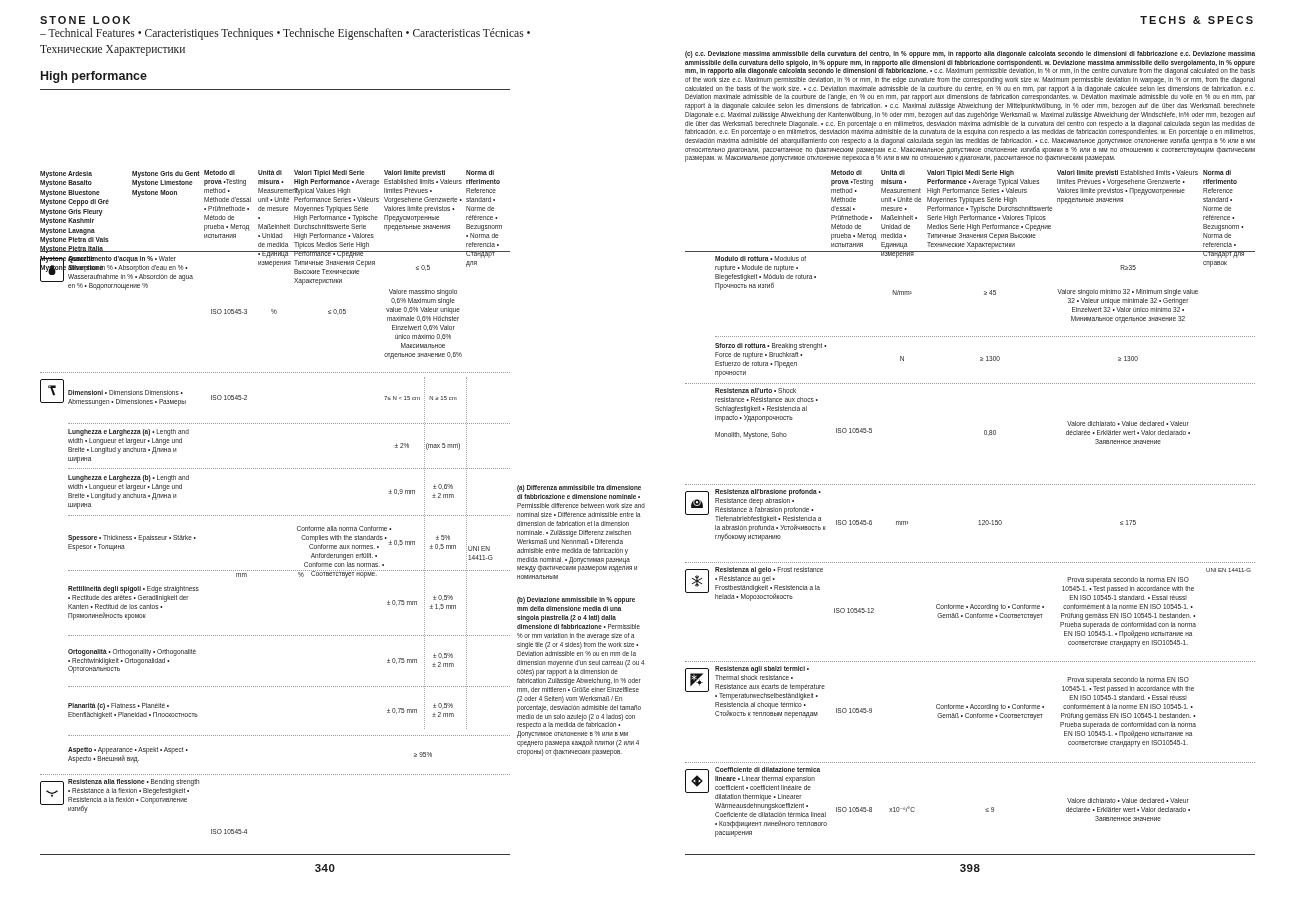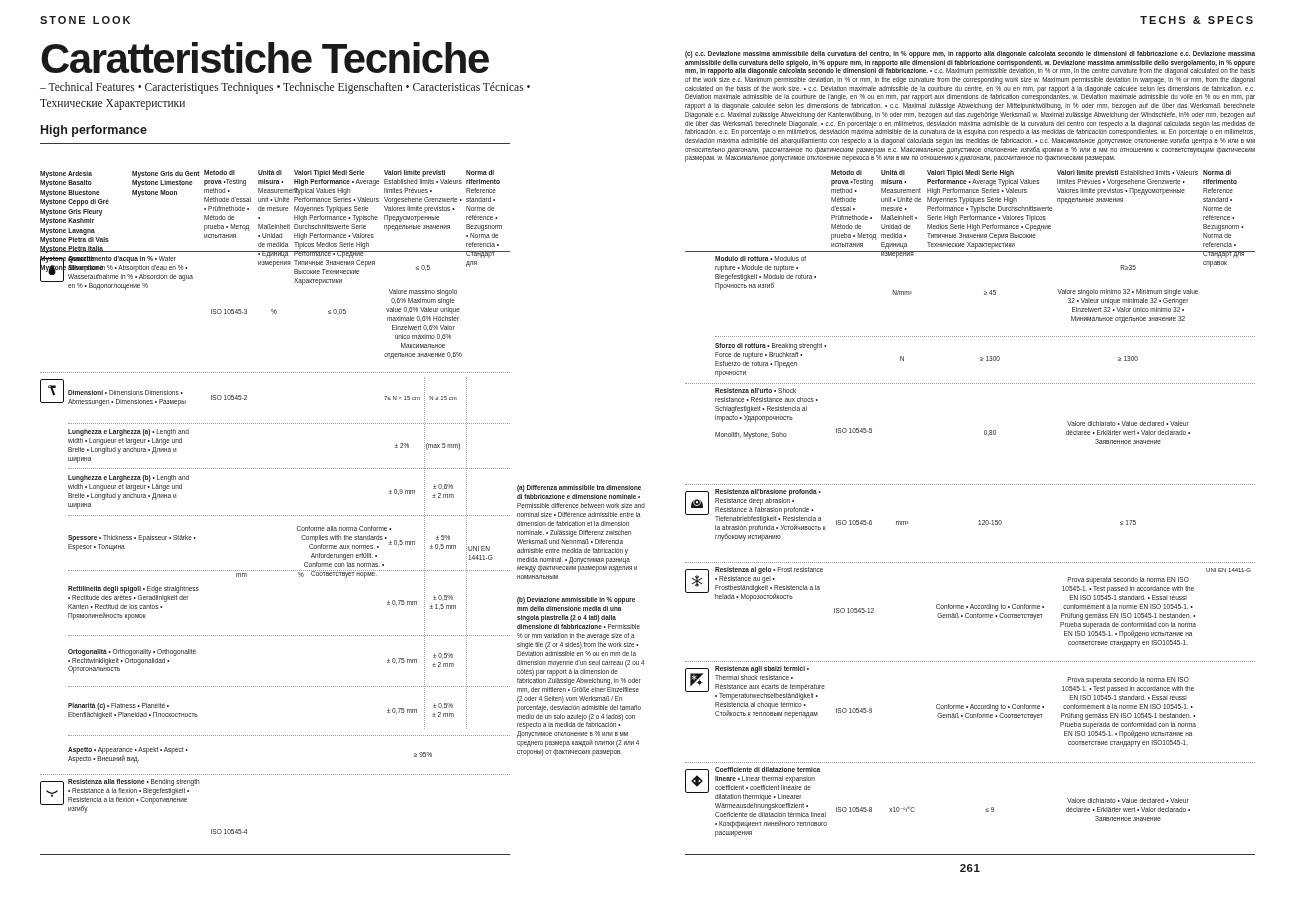--- a/index.html
+++ b/index.html
@@ -45,21 +45,20 @@
   .notes .blk{margin-bottom:14px;}
   svg{display:block;}
 </style>
 </head>
 <body>
 
 <div class="sheet">
 
   <div class="pg pg-left">
     <div class="eyebrow">STONE LOOK</div>
-    <div class="title">Caratteristiche Tecniche</div>
     <div class="subtitle">– Technical Features • Caracteristiques Techniques • Technische Eigenschaften • Caracteristicas Técnicas • Технические Характеристики</div>
     <div class="hp">High performance</div>
     <div class="rule"></div>
 
     <div class="tbl-l">
 
       <div class="gl hdr">
         <div class="prods">
           <div>
               <div>Mystone Ardesia</div>
@@ -243,20 +242,21 @@
           <div></div>
       </div>
     </div>
 
     <div class="notes">
       <div class="blk"><span class="b">(a) Differenza ammissibile tra dimensione di fabbricazione e dimensione nominale</span><span> • Permissible difference between work size and nominal size • Différence admissible entre la dimension de fabrication et la dimension nominale. • Zulässige Differenz zwischen Werksmaß und Nennmaß • Diferencia admisible entre medida de fabricación y medida nominal. • Допустимая разница между фактическим размером изделия и номинальным</span></div>
       <div class="blk"><span class="b">(b) Deviazione ammissibile in % oppure mm della dimensione media di una singola piastrella (2 o 4 lati) dalla dimensione di fabbricazione</span><span> • Permissible % or mm variation in the average size of a single tile (2 or 4 sides) from the work size • Déviation admissible en % ou en mm de la dimension moyenne d'un seul carreau (2 ou 4 côtés) par rapport à la dimension de fabrication Zulässige Abweichung, in % oder mm, der mittleren • Größe einer Einzelfliese (2 oder 4 Seiten) vom Werksmaß / En porcentaje, desviación admisible del tamaño medio de un solo azulejo (2 o 4 lados) con respecto a la medida de fabricación • Допустимое отклонение в % или в мм среднего размера каждой плитки (2 или 4 стороны) от фактических размеров.</span></div>
     </div>
 
     <div class="bottom-rule" style="left:0;width:470px"></div>
+    <div class="pgnum" style="width:570px">340</div>
   </div>
 
   <div class="pg pg-right">
     <div class="eyebrow right">TECHS &amp; SPECS</div>
     <div class="note-c"><span class="b">(c) c.c. Deviazione massima ammissibile della curvatura del centro, in % oppure mm, in rapporto alla diagonale calcolata secondo le dimensioni di fabbricazione e.c. Deviazione massima ammissibile della curvatura dello spigolo, in % oppure mm, in rapporto alle dimensioni di fabbricazione corrispondenti. w. Deviazione massima ammissibile dello svergolamento, in % oppure mm, in rapporto alla diagonale calcolata secondo le dimensioni di fabbricazione.</span><span> • c.c. Maximum permissible deviation, in % or mm, in the centre curvature from the diagonal calculated on the basis of the work size e.c. Maximum permissible deviation, in % or mm, in the edge curvature from the corresponding work size w. Maximum permissible deviation in warpage, in % or mm, from the diagonal calculated on the basis of the work size. • c.c. Déviation maximale admissible de la courbure du centre, en % ou en mm, par rapport à la diagonale calculée selon les dimensions de fabrication. e.c. Déviation maximale admissible de la courbure de l'angle, en % ou en mm, par rapport aux dimensions de fabrication correspondantes. w. Déviation maximale admissible du voile en % ou en mm, par rapport à la diagonale calculée selon les dimensions de fabrication. • c.c. Maximal zulässige Abweichung der Mittelpunktwölbung, in % oder mm, bezogen auf die über das Werksmaß berechnete Diagonale e.c. Maximal zulässige Abweichung der Kantenwölbung, in % oder mm, bezogen auf das zugehörige Werksmaß w. Maximal zulässige Abweichung der Windschiefe, in% oder mm, bezogen auf die über das Werksmaß berechnete Diagonale. • c.c. En porcentaje o en milímetros, desviación máxima admisible de la curvatura del centro con respecto a la diagonal calculada según las medidas de fabricación. e.c. En porcentaje o en milímetros, desviación máxima admisible de la curvatura de la esquina con respecto a las medidas de fabricación correspondientes. w. En porcentaje o en milímetros, desviación máxima admisible del abarquillamiento con respecto a la diagonal calculada según las medidas de fabricación. • c.c. Максимальное допустимое отклонение изгиба центра в % или в мм относительно диагонали, рассчитанное по фактическим размерам e.c. Максимальное допустимое отклонение изгиба кромки в % или в мм по отношению к соответствующим фактическим размерам. w. Максимальное допустимое отклонение перекоса в % или в мм по отношению к диагонали, рассчитанное по фактическим размерам.</span></div>
 
     <div class="tbl-r">
 
       <div class="gr hdr">
         <div style="grid-column:1/3"></div>
@@ -395,15 +395,15 @@
         <div class="cell lbl" style="align-self:start"><span class="b">Coefficiente di dilatazione termica lineare</span><span> • Linear thermal expansion coefficient • coefficient linéaire de dilatation thermique • Linearer Wärmeausdehnungskoeffizient • Coeficiente de dilatación térmica lineal • Коэффициент линейного теплового расширения</span></div>
         <div class="cell val">ISO 10545-8</div>
         <div class="cell val">x10⁻⁶/°C</div>
         <div class="cell val">≤ 9</div>
         <div class="cell val">Valore dichiarato • Value declared • Valeur déclarée • Erklärter wert • Valor declarado • Заявленное значение</div>
         <div></div>
       </div>
     </div>
 
     <div class="bottom-rule" style="left:0;width:570px"></div>
-    <div class="pgnum">261</div>
+    <div class="pgnum">398</div>
   </div>
 </div>
 
 </body></html>

